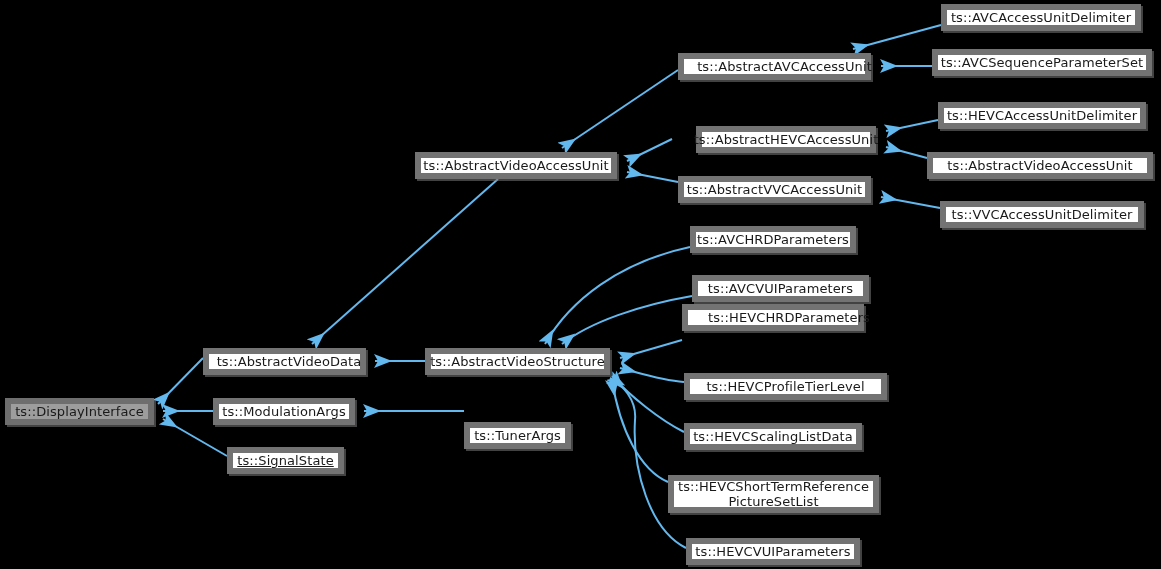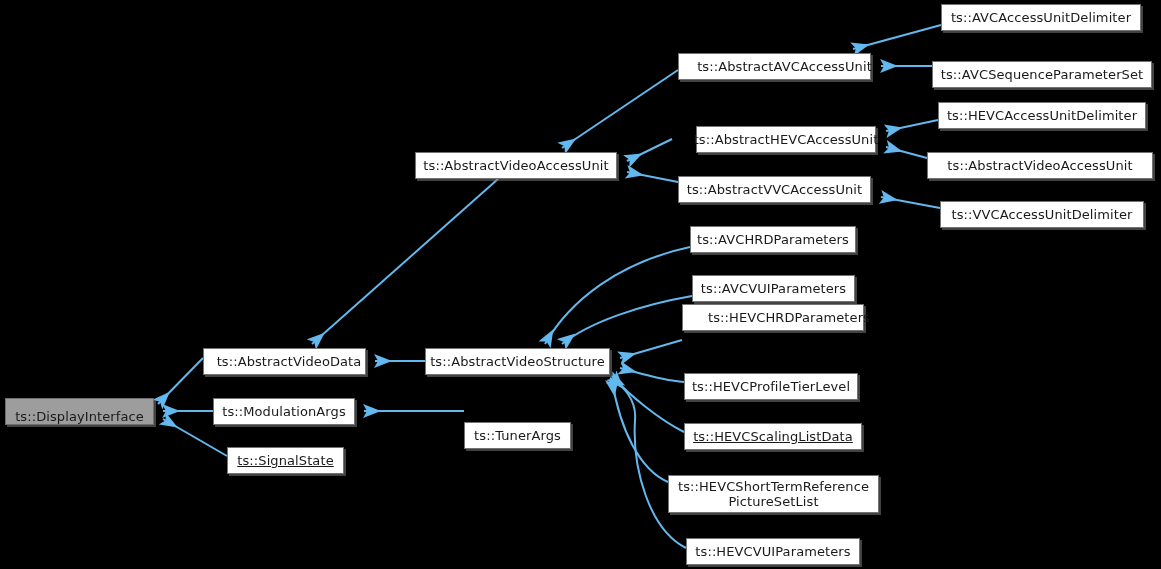--- a/index.html
+++ b/index.html
@@ -21,21 +21,21 @@
     left: 0;
     top: 0;
     width: 1161px;
     height: 569px;
     pointer-events: none;
   }
   .node {
     position: absolute;
     box-sizing: border-box;
     background: #ffffff;
-    border: 1px solid #737373;
+    border: 6px solid #737373;
     box-shadow: 2px 2px 0 0 rgba(120,120,120,0.55);
     display: flex;
     align-items: center;
     justify-content: center;
     text-align: center;
     color: #1a1a1a;
     font-size: 13px;
     line-height: 15px;
     letter-spacing: 0.1px;
     white-space: pre-line;
@@ -92,27 +92,27 @@
       <div class="node" style="left: 203px; top: 348px; width: 163px; height: 27px; padding-left: 9px;"><span class="node-label">ts::AbstractVideoData</span></div>
       <div class="node" style="left: 213px; top: 398px; width: 142px; height: 27px;"><span class="node-label">ts::ModulationArgs</span></div>
       <div class="node" style="left: 227px; top: 447px; width: 117px; height: 27px; text-decoration: underline;"><span class="node-label">ts::SignalState</span></div>
       <div class="node" style="left: 464px; top: 422px; width: 107px; height: 27px;"><span class="node-label">ts::TunerArgs</span></div>
       <div class="node" style="left: 415px; top: 152px; width: 202px; height: 27px;"><span class="node-label">ts::AbstractVideoAccessUnit</span></div>
       <div class="node" style="left: 425px; top: 348px; width: 185px; height: 27px;"><span class="node-label">ts::AbstractVideoStructure</span></div>
       <div class="node" style="left: 678px; top: 53px; width: 193px; height: 27px; padding-left: 20px;"><span class="node-label">ts::AbstractAVCAccessUnit</span></div>
       <div class="node" style="left: 672px; top: 126px; width: 180px; height: 27px; margin-left: 24px;"><span class="node-label">ts::AbstractHEVCAccessUnit</span></div>
       <div class="node" style="left: 678px; top: 176px; width: 193px; height: 27px;"><span class="node-label">ts::AbstractVVCAccessUnit</span></div>
       <div class="node" style="left: 941px; top: 4px; width: 200px; height: 27px;"><span class="node-label">ts::AVCAccessUnitDelimiter</span></div>
-      <div class="node" style="left: 932px; top: 61px; width: 220px; height: 27px;"><span class="node-label">ts::AVCSequenceParameterSet</span></div>
+      <div class="node" style="left: 932px; top: 49px; width: 220px; height: 27px;"><span class="node-label">ts::AVCSequenceParameterSet</span></div>
       <div class="node" style="left: 938px; top: 102px; width: 208px; height: 27px;"><span class="node-label">ts::HEVCAccessUnitDelimiter</span></div>
       <div class="node" style="left: 927px; top: 152px; width: 226px; height: 27px;"><span class="node-label">ts::AbstractVideoAccessUnit</span></div>
       <div class="node" style="left: 940px; top: 201px; width: 204px; height: 27px;"><span class="node-label">ts::VVCAccessUnitDelimiter</span></div>
       <div class="node" style="left: 690px; top: 226px; width: 166px; height: 27px;"><span class="node-label">ts::AVCHRDParameters</span></div>
-      <div class="node" style="left: 692px; top: 275px; width: 163px; height: 27px;"><span class="node-label">ts::AVCVUIParameters</span></div>
+      <div class="node" style="left: 692px; top: 275px; width: 177px; height: 27px;"><span class="node-label">ts::AVCVUIParameters</span></div>
       <div class="node" style="left: 682px; top: 304px; width: 182px; height: 27px; padding-left: 32px;"><span class="node-label">ts::HEVCHRDParameters</span></div>
-      <div class="node" style="left: 684px; top: 373px; width: 174px; height: 27px;"><span class="node-label">ts::HEVCProfileTierLevel</span></div>
-      <div class="node" style="left: 684px; top: 423px; width: 178px; height: 27px; text-decoration: underline;"><span class="node-label">ts::HEVCScalingListData</span></div>
+      <div class="node" style="left: 684px; top: 373px; width: 203px; height: 27px;"><span class="node-label">ts::HEVCProfileTierLevel</span></div>
+      <div class="node" style="left: 684px; top: 423px; width: 178px; height: 27px;"><span class="node-label">ts::HEVCScalingListData</span></div>
       <div class="node" style="left: 668px; top: 475px; width: 211px; height: 38px;"><span class="node-label">ts::HEVCShortTermReference
 PictureSetList</span></div>
       <div class="node" style="left: 686px; top: 538px; width: 174px; height: 27px;"><span class="node-label">ts::HEVCVUIParameters</span></div>
     </div>
 
 </div>
 
 </body></html>

